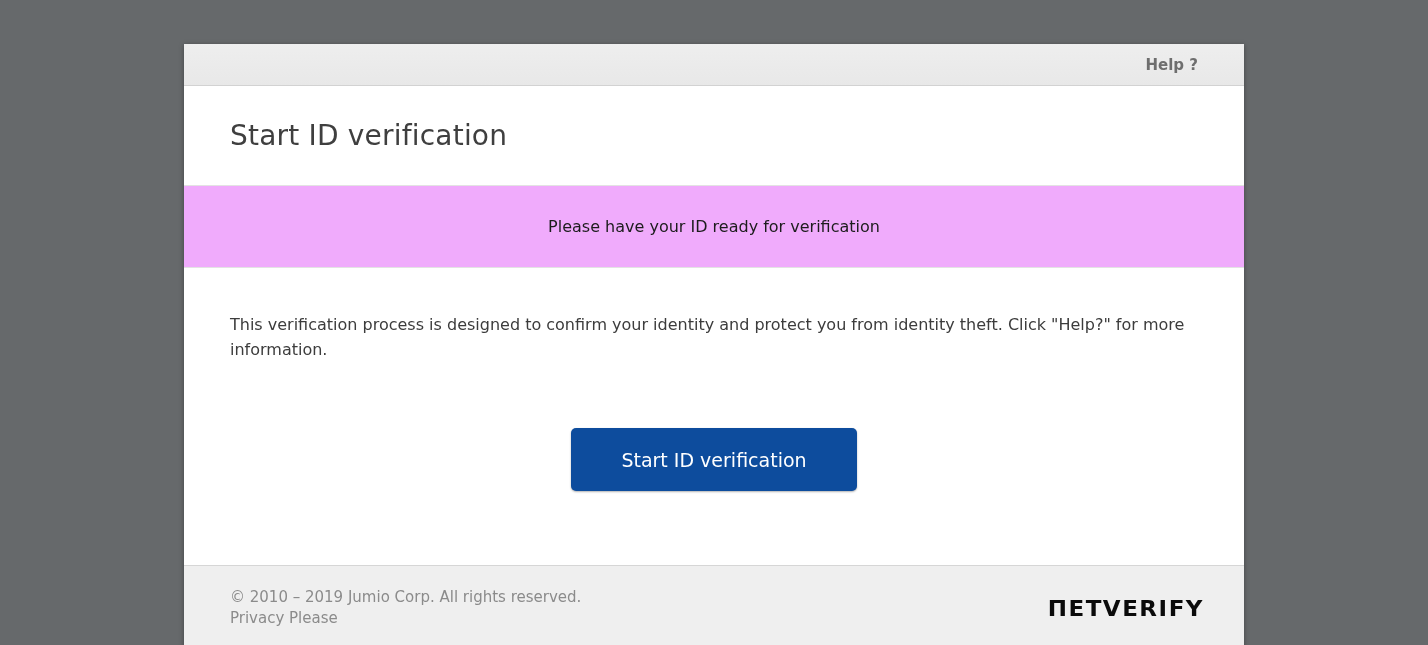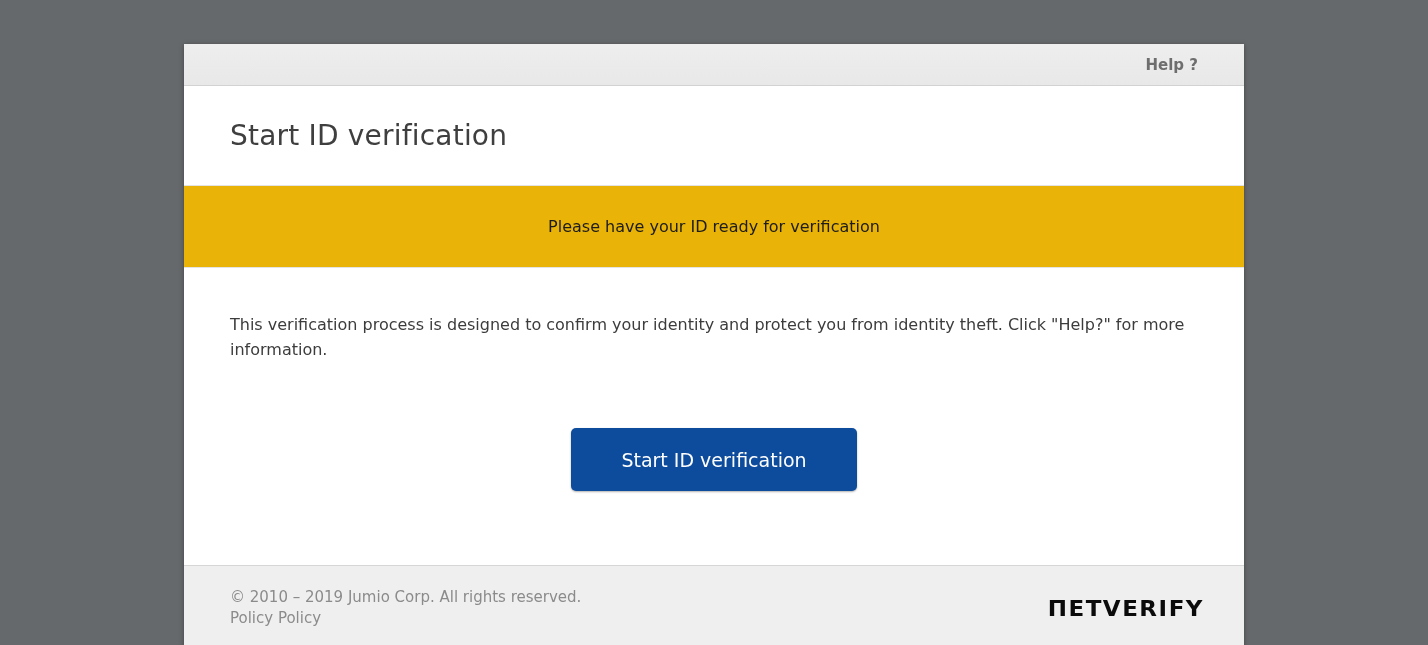--- a/index.html
+++ b/index.html
@@ -41,21 +41,21 @@
     padding: 0 46px;
   }
   .heading-section h1 {
     font-size: 28px;
     font-weight: 400;
     color: #3f3f3f;
     letter-spacing: 0.2px;
   }
   .banner {
     height: 83px;
-    background: #eab308;
+    background: #f0abfc;
     border-top: 1px solid #e3e3e3;
     border-bottom: 1px solid #e3e3e3;
     display: flex;
     align-items: center;
     justify-content: center;
   }
   .banner p {
     font-size: 16px;
     color: #1c1c1c;
   }
@@ -134,18 +134,18 @@
   </div>
 
   <div class="content">
     <p class="description">This verification process is designed to confirm your identity and protect you from identity theft. Click "Help?" for more information.</p>
     <button class="start-btn">Start ID verification</button>
   </div>
 
   <div class="card-footer">
     <div class="footer-left">
       <p>© 2010 – 2019 Jumio Corp. All rights reserved.</p>
-      <a class="privacy-link">Policy Policy</a>
+      <a class="privacy-link">Privacy Please</a>
     </div>
     <div class="brand-logo">ΠETVERIFY</div>
   </div>
 
 </div>
 
 </body></html>

